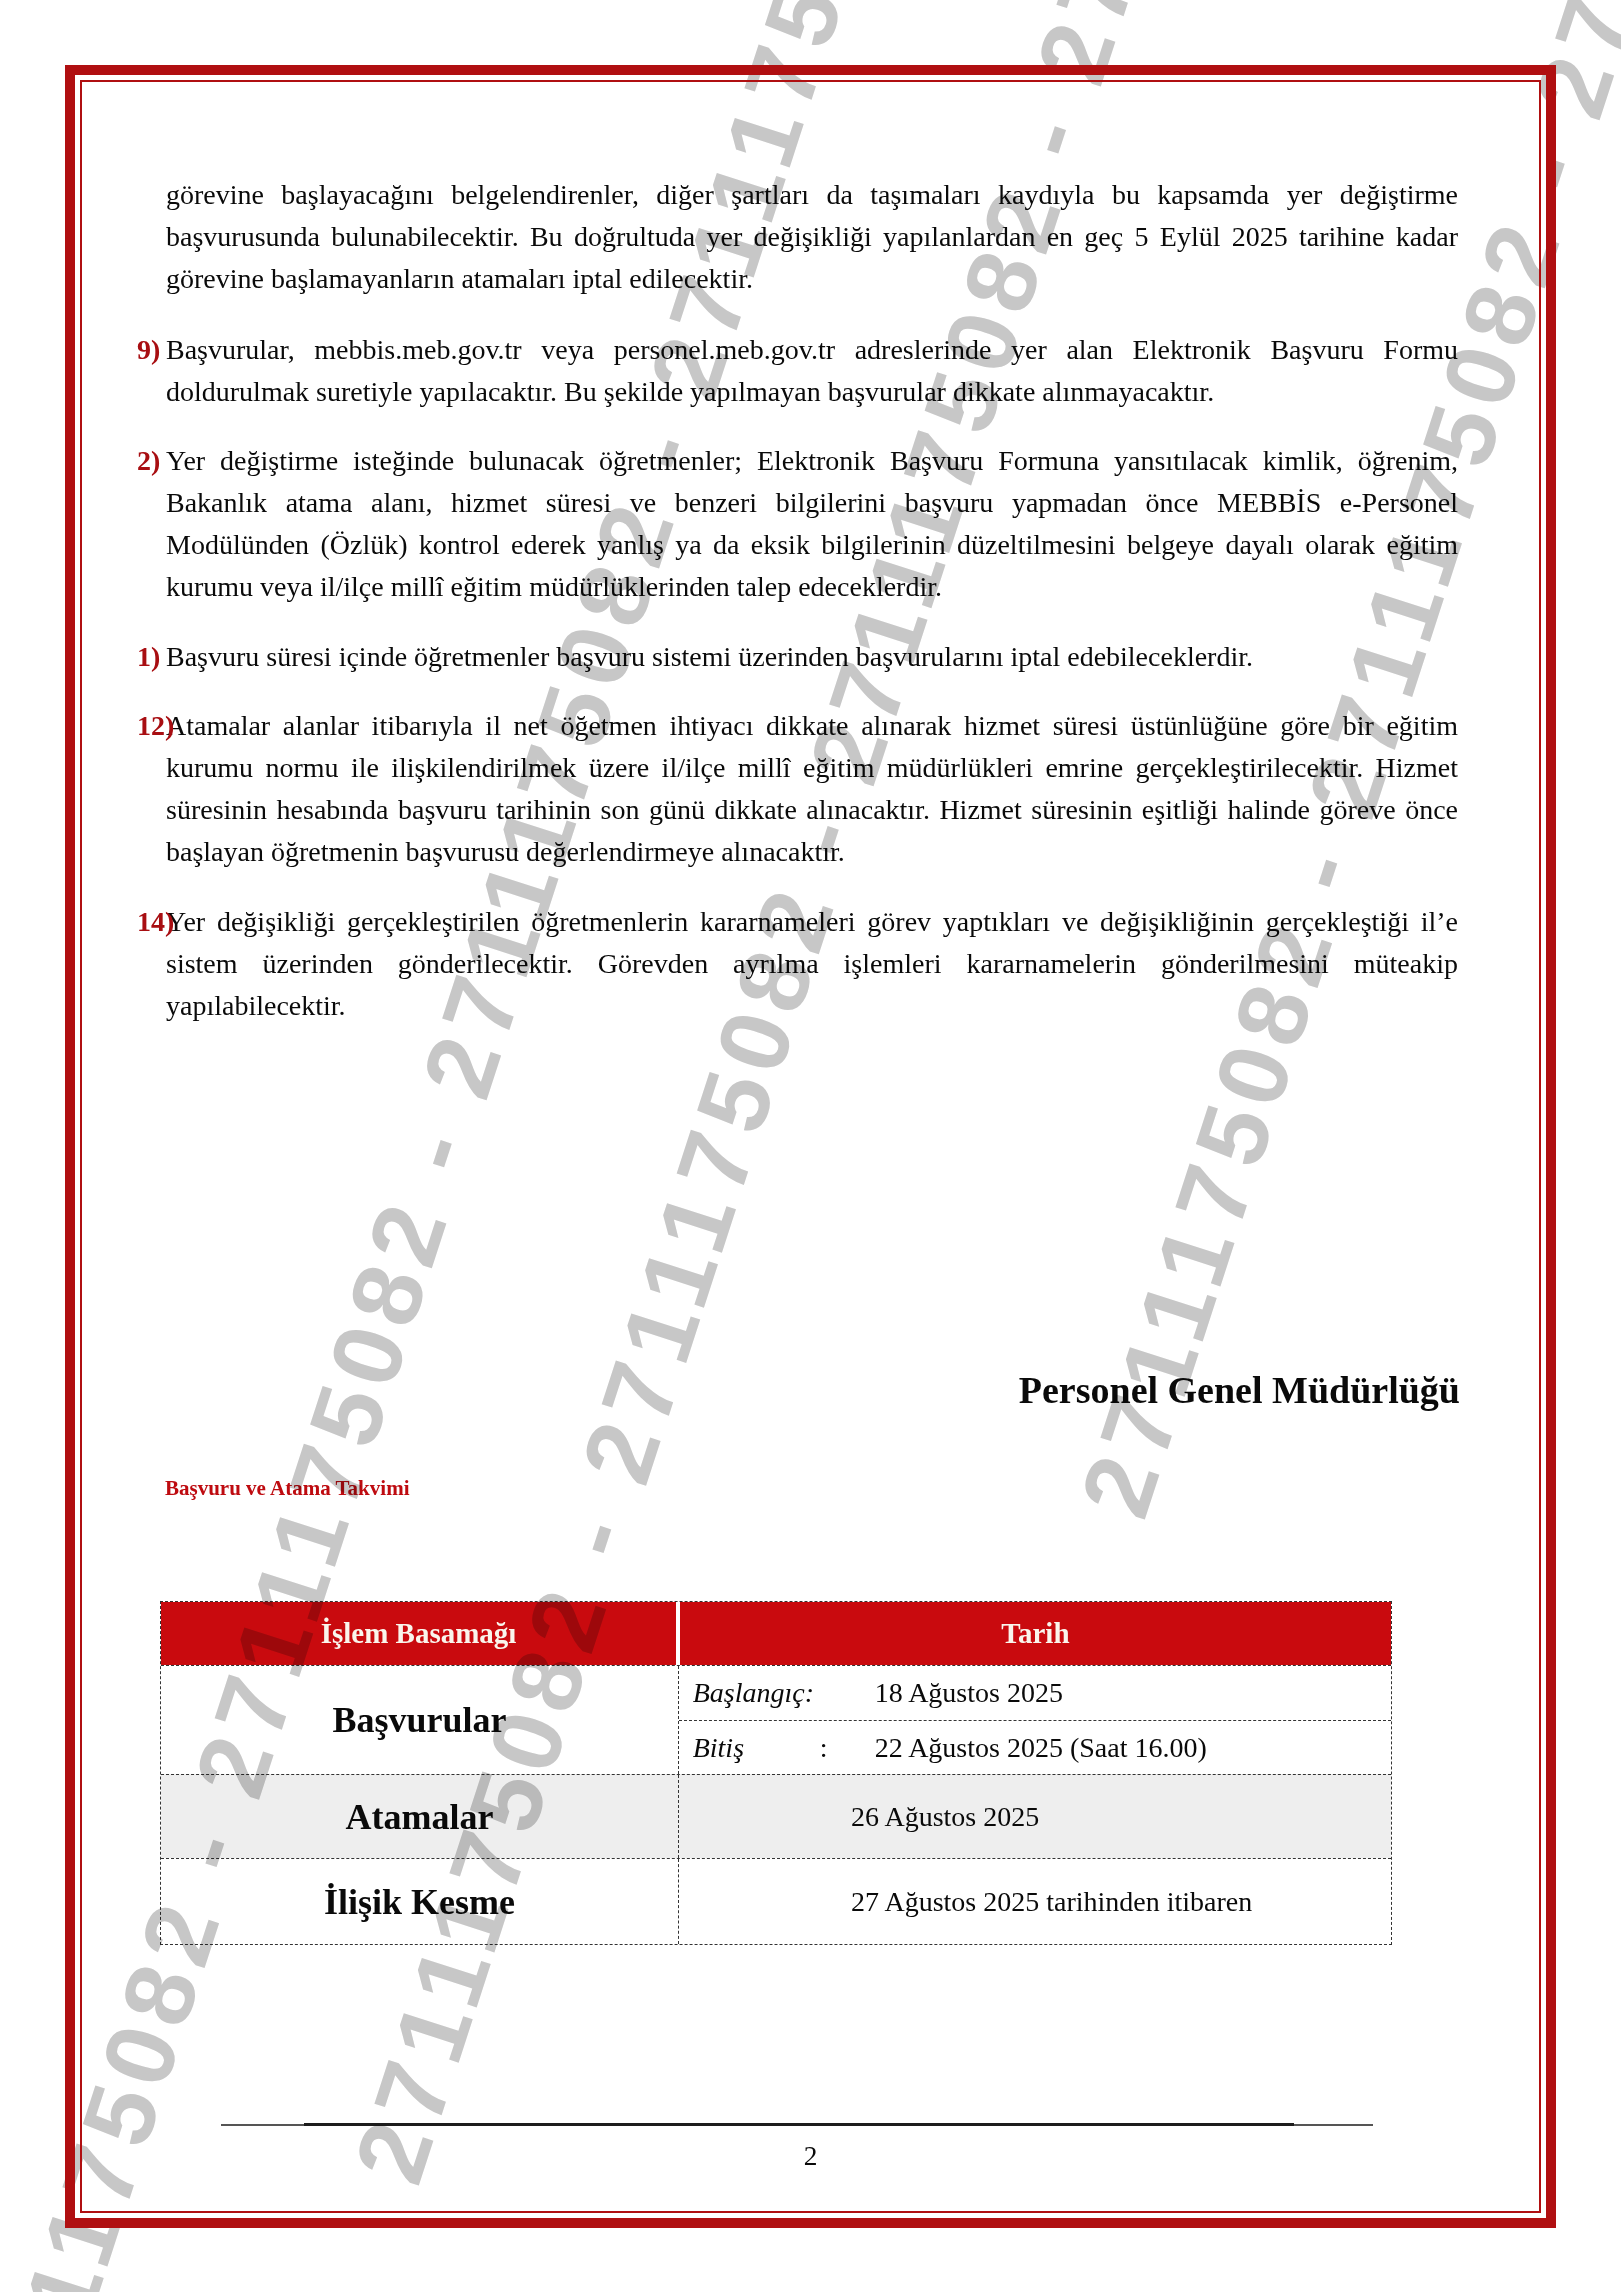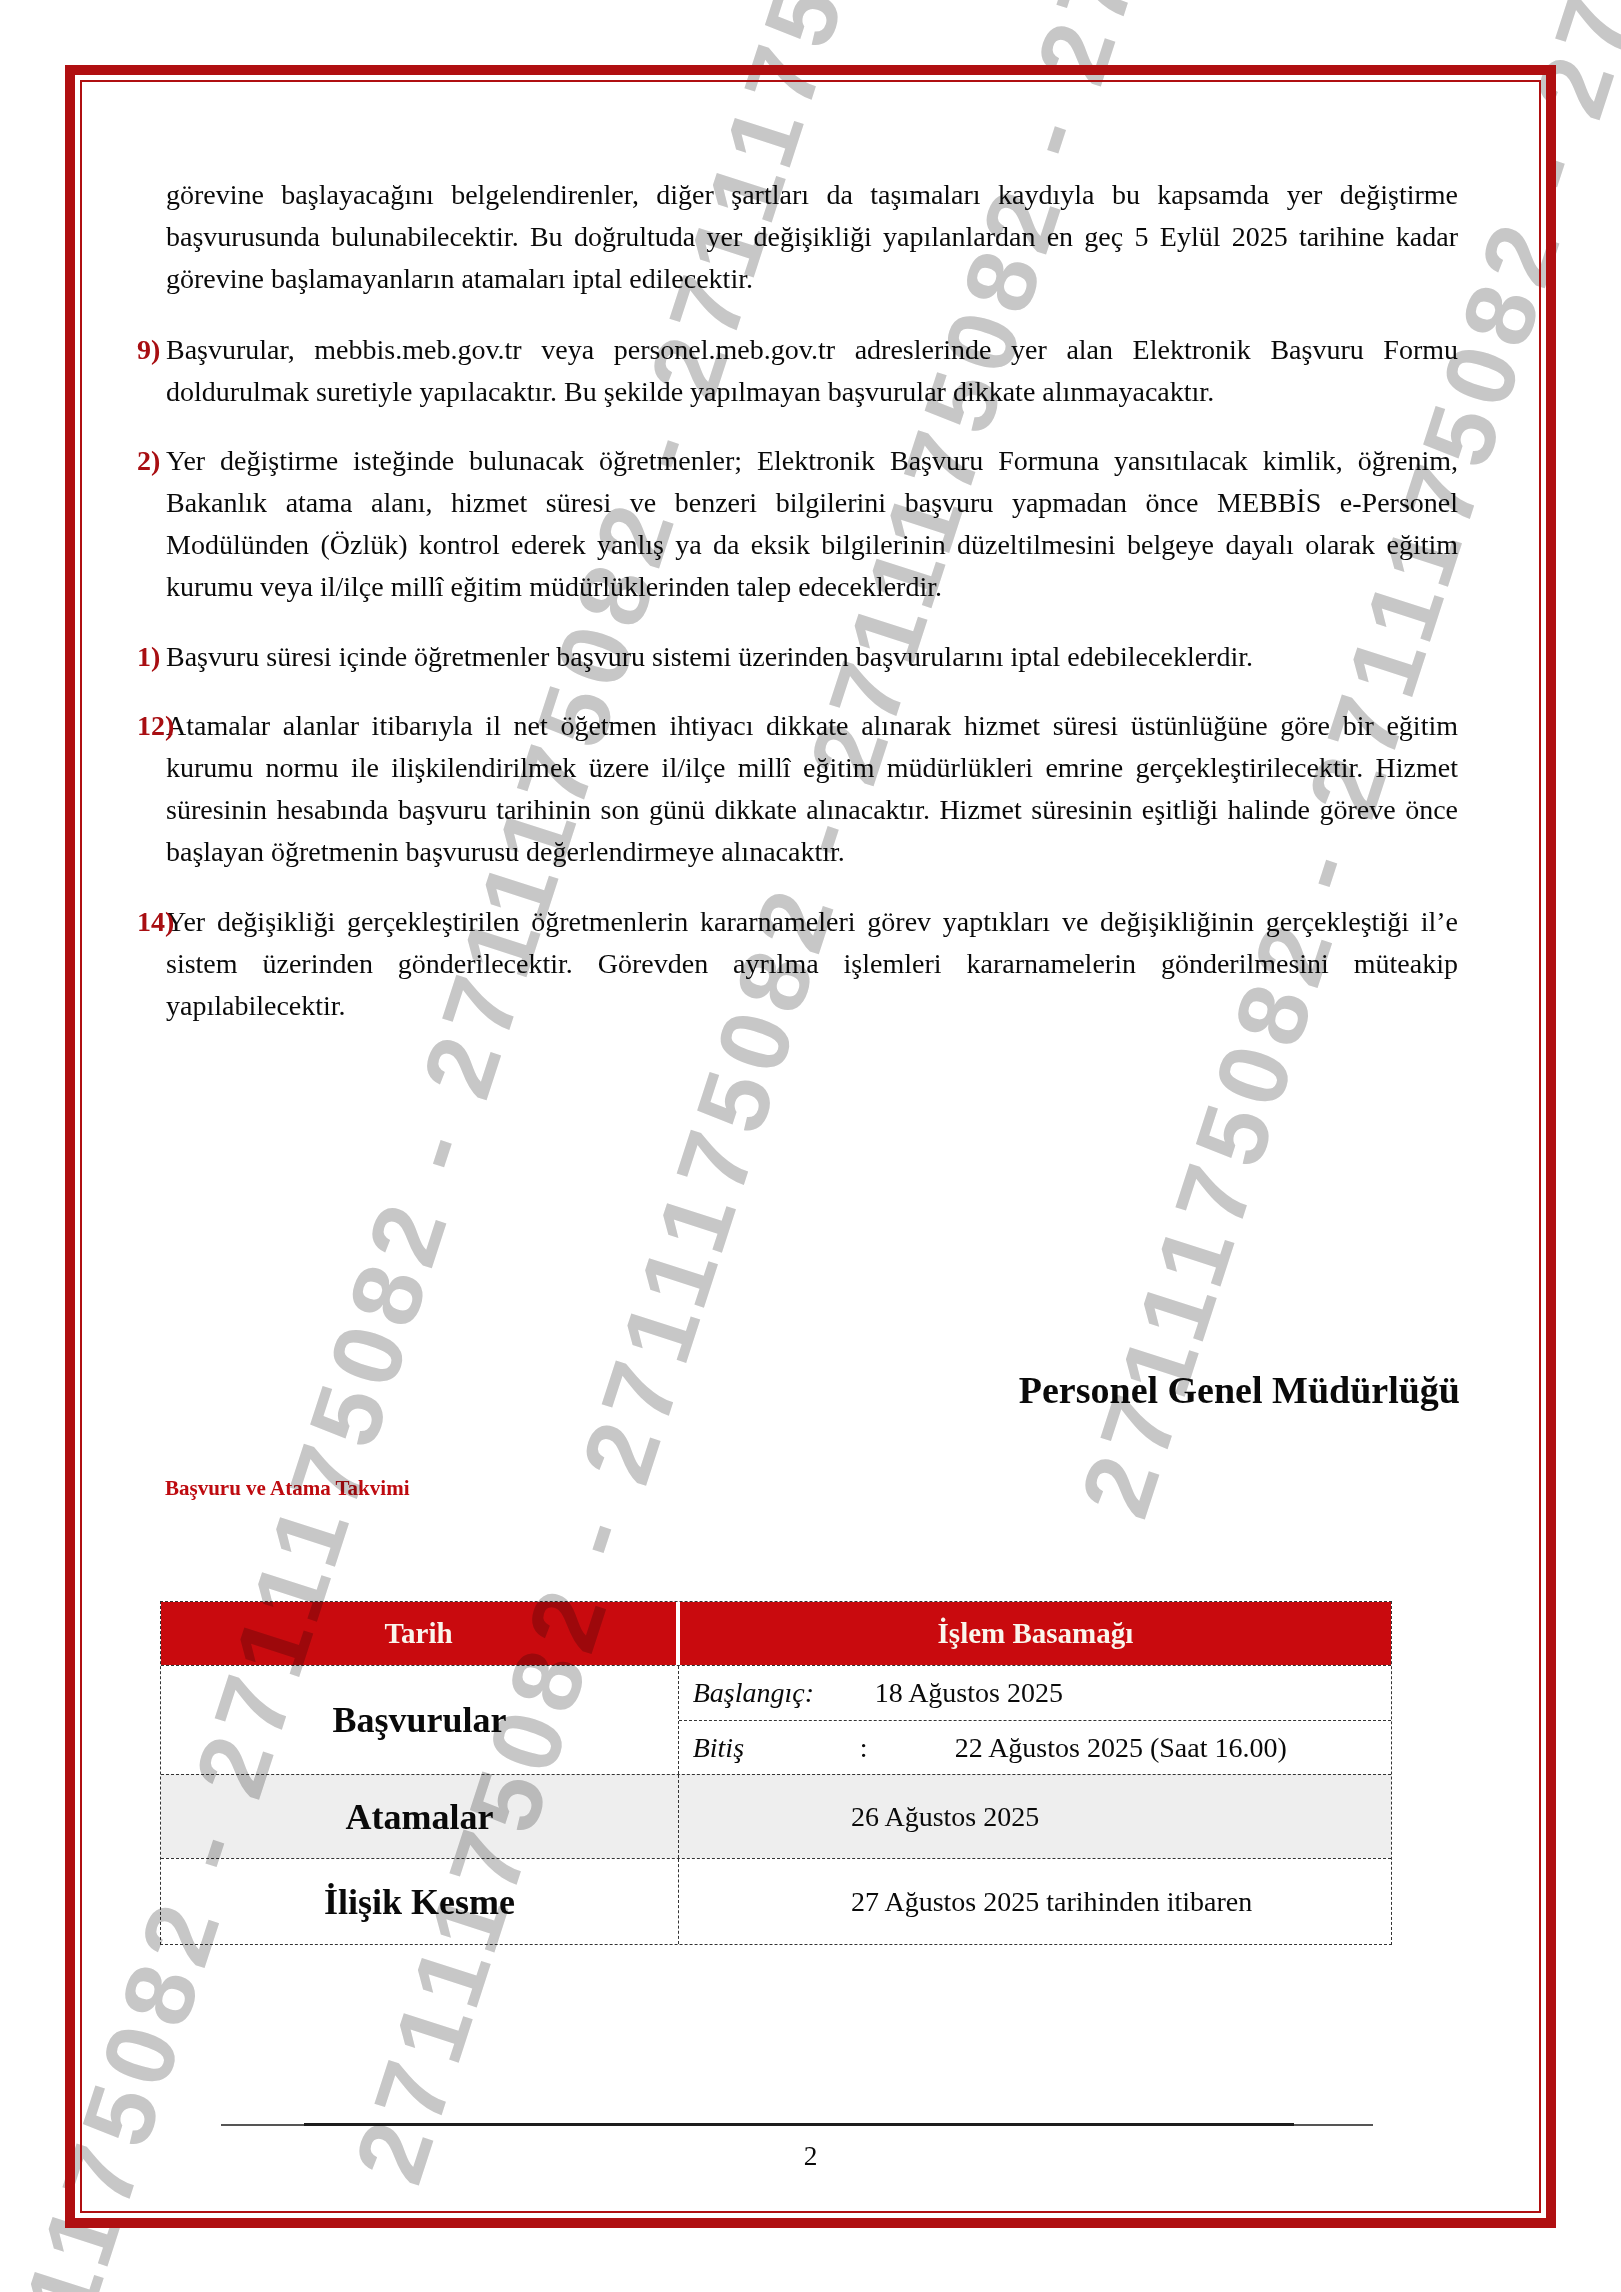--- a/index.html
+++ b/index.html
@@ -98,21 +98,21 @@
   .date-col{border-left:1px dashed var(--dash);display:flex;flex-direction:column;}
   .date-cell{
     border-left:1px dashed var(--dash);
     display:flex;align-items:center;
     padding-left:172px;box-sizing:border-box;
   }
   .subrow{
     height:54px;display:flex;align-items:center;
     padding-left:13.7px;box-sizing:border-box;
   }
-  .subrow.s2{border-top:1px dashed var(--dash);gap:40px;}
+  .subrow.s2{border-top:1px dashed var(--dash);}
   .sub-label{font-style:italic;display:inline-block;width:127px;}
   .sub-colon{display:inline-block;width:55px;}
   
   .footer-line{
     position:absolute;left:221px;top:2123px;width:1152px;height:3.9px;z-index:1;
   }
   .footer-line .base{position:absolute;left:0;top:2px;width:100%;height:1px;background:#9a9a9a;}
   .footer-line .dark{position:absolute;left:83px;top:0;width:990px;height:2.9px;background:#1c1c1c;}
   .footer-line .mid-l{position:absolute;left:0;top:1px;width:88px;height:2px;background:#555;}
   .footer-line .mid-r{position:absolute;right:0;top:1px;width:83px;height:2px;background:#555;}
@@ -162,22 +162,22 @@
       <span class="item-text">Yer değişikliği gerçekleştirilen öğretmenlerin kararnameleri görev yaptıkları ve değişikliğinin gerçekleştiği il’e sistem üzerinden gönderilecektir. Görevden ayrılma işlemleri kararnamelerin gönderilmesini müteakip yapılabilecektir.</span>
     </div>
   </div>
 
   <div class="signature">Personel Genel Müdürlüğü</div>
 
   <div class="section-heading">Başvuru ve Atama Takvimi</div>
 
   <div class="table">
     <div class="thead">
+      <div class="th">İşlem Basamağı</div>
       <div class="th">Tarih</div>
-      <div class="th">İşlem Basamağı</div>
     </div>
 
     <div class="trow r1">
       <div class="step-cell">Başvurular</div>
       <div class="date-col">
         <div class="subrow s1">
           <span class="sub-label">Başlangıç:</span>
           <span class="sub-colon"></span>
           <span class="sub-value">18 Ağustos 2025</span>
         </div>

